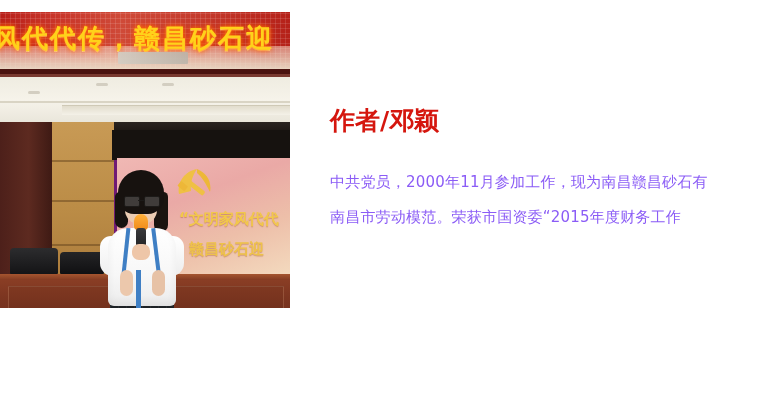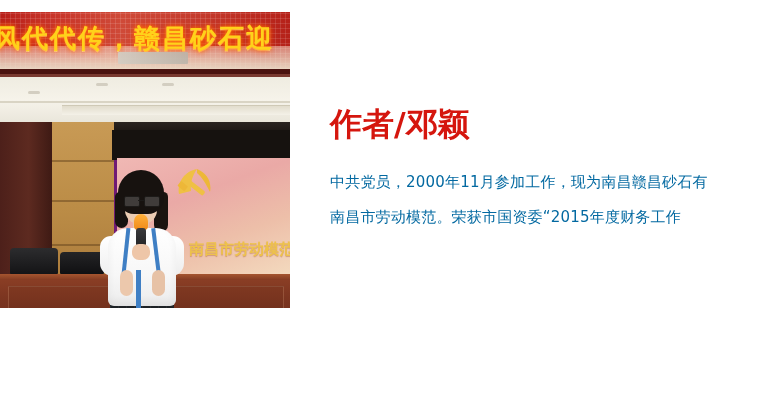--- a/index.html
+++ b/index.html
@@ -139,24 +139,24 @@
        border-radius:3px 3px 14px 14px;
        background-image:repeating-linear-gradient(90deg,rgba(255,255,255,.05) 0 1px,transparent 1px 8px),
                         linear-gradient(180deg,#1f2428,#0f1214);}
   .leg-l{position:absolute;left:30px;top:190px;width:14px;height:68px;
        background:linear-gradient(180deg,#e9c6a8,#dcb494);border-radius:5px;}
   .leg-r{position:absolute;left:48px;top:190px;width:14px;height:68px;
        background:linear-gradient(180deg,#e5c0a2,#d8ae8e);border-radius:5px;}
 
   
   .content{position:absolute;left:330px;top:0;width:420px;height:416px;}
-  .title{position:absolute;left:0;top:108px;font-size:32px;font-weight:bold;
+  .title{position:absolute;left:0;top:108px;font-size:25px;font-weight:bold;
        color:#d5160e;letter-spacing:0px;line-height:1;white-space:nowrap;}
   .body{position:absolute;left:0;top:165px;width:410px;
-       font-size:15px;color:#0369a1;line-height:35px;letter-spacing:.2px;}
+       font-size:15px;color:#8b5cf6;line-height:35px;letter-spacing:.2px;}
   .body p{margin:0;white-space:nowrap;}
 </style>
 </head>
 <body>
 
 <div class="page">
 
   <div class="photo">
 
     <div class="led">
@@ -183,21 +183,22 @@
     <div class="wall-mid"></div>
 
     <div class="screen-frame"></div>
     <div class="screen">
       <svg class="emblem" viewBox="0 0 44 40">
         <path d="M6 30 C4 18 12 7 24 5 C20 11 17 18 18 27 Z" fill="#f0c23c"></path>
         <path d="M24 5 C34 9 39 18 37 28 C33 20 29 13 24 9 Z" fill="#eeb92f"></path>
         <rect x="12" y="12" width="26" height="5" rx="1.5" transform="rotate(38 12 12)" fill="#f0c23c"></rect>
         <rect x="8" y="17" width="9" height="6" rx="1" transform="rotate(38 8 17)" fill="#eeb92f"></rect>
       </svg>
-      <div class="scr-t2">南昌市劳动模范</div>
+      <div class="scr-t1">“文明家风代代</div>
+      <div class="scr-t2">赣昌砂石迎</div>
     </div>
 
     <div class="chair"></div>
     <div class="chair2"></div>
 
     <div class="desk"></div>
     <div class="desk-top"></div>
     <div class="desk-panel" style="left:8px;width:118px;">
       
     </div>

